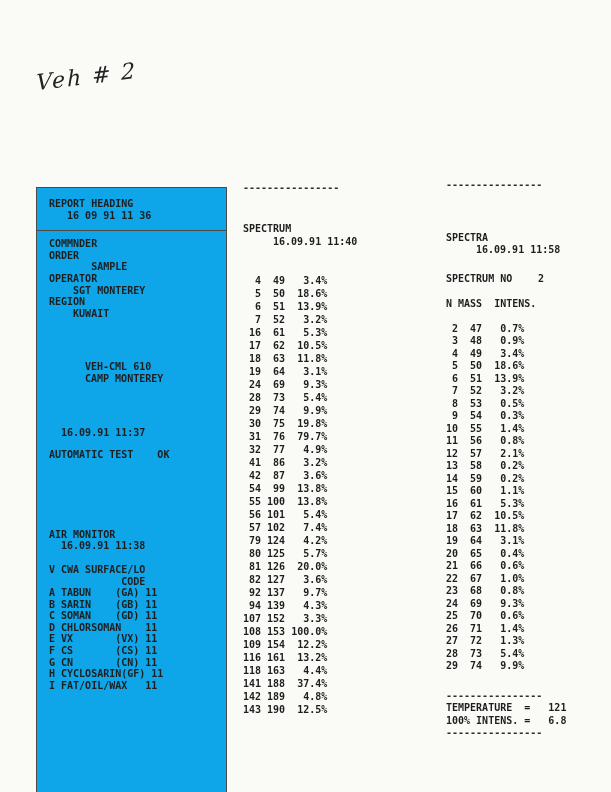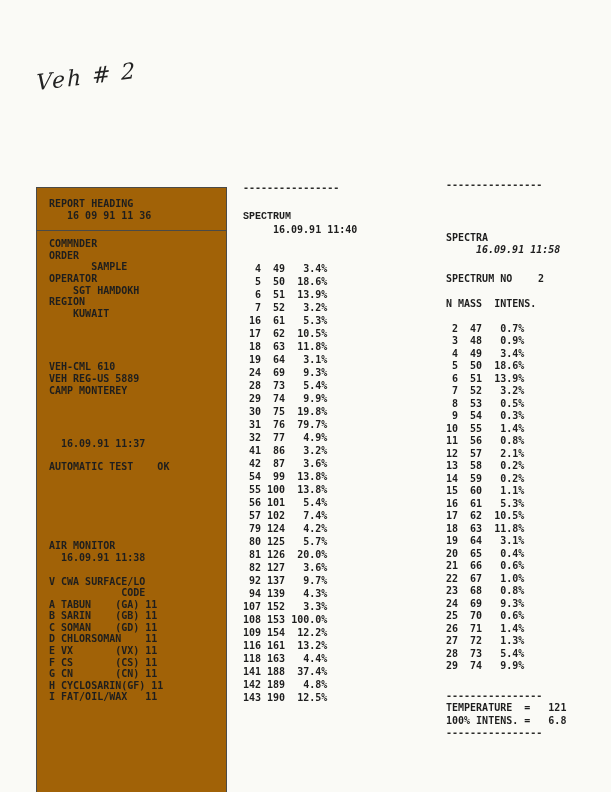--- a/index.html
+++ b/index.html
@@ -16,45 +16,45 @@
   .handwrite {
     position:absolute; left:36px; top:64px;
     font-family:"DejaVu Serif", serif; font-style:italic; font-weight:normal;
     font-size:22px; color:#222; letter-spacing:2px;
     transform:rotate(-7deg) skewX(-6deg);
   }
   
   .strip {
     position:absolute; left:36px; top:187px; width:191px; height:605px;
     border:1px solid #4a4a48; border-bottom:none;
-    background:#a16207; font-size:10px; line-height:11.6px;
+    background:#0ea5e9; font-size:10px; line-height:11.6px;
   }
   .strip-header { padding:10px 6px 9px 12px; border-bottom:1px solid #4a4a48; }
   .strip-body { padding:6px 4px 0 12px; }
   .blk-identity { margin-top:1px; }
-  .blk-vehicle  { margin-top:42px; }
+  .blk-vehicle  { margin-top:42px;margin-left:36px; }
   .blk-function { margin-top:42px; }
   .function-result { margin-top:11px; }
   .blk-air      { margin-top:68px; }
   .blk-surface  { margin-top:12px; }
   
   .spectrum {
     position:absolute; left:243px; top:181px; width:120px;
     font-size:10px; line-height:13px;
   }
-  .spectrum .title { margin-top:16px;font-family:Liberation Mono, monospace; }
+  .spectrum .title { margin-top:28px; }
   .spectrum .date  { padding-left:30px; }
   .spectrum .rows  { margin-top:26px; }
   
   .spectra {
     position:absolute; left:446px; top:179px; width:126px;
     font-size:10px; line-height:12.5px;
   }
   .spectra .title { margin-top:40px; }
-  .spectra .date  { padding-left:30px;font-style:italic; }
+  .spectra .date  { padding-left:30px; }
   .specno { margin-top:16px; display:flex; width:98px; justify-content:space-between; white-space:pre; }
   .colhead { margin-top:13px; }
   .spectra .rows { margin-top:12px; }
   .footer-div1 { margin-top:17px; }
   .divider { white-space:pre; color:#2c2c2a; }
 </style>
 </head>
 <body>
 
 <div class="page">
@@ -65,27 +65,26 @@
     <div class="strip-header">
         <div class="ln">REPORT HEADING</div>
         <div class="ln">   16 09 91 11 36</div>
       </div>
     <div class="strip-body">
       <div class="blk-identity">
           <div class="ln">COMMNDER</div>
           <div class="ln">ORDER</div>
           <div class="ln">       SAMPLE</div>
           <div class="ln">OPERATOR</div>
-          <div class="ln">    SGT HAMDOKH</div>
+          <div class="ln">    SGT MONTEREY</div>
           <div class="ln">REGION</div>
           <div class="ln">    KUWAIT</div>
         </div>
       <div class="blk-vehicle">
           <div class="ln">VEH-CML 610</div>
-          <div class="ln">VEH REG-US 5889</div>
           <div class="ln">CAMP MONTEREY</div>
         </div>
       <div class="blk-function">
           <div class="ln">  16.09.91 11:37</div>
         </div>
       <div class="function-result ln">AUTOMATIC TEST    OK</div>
       <div class="blk-air">
           <div class="ln">AIR MONITOR</div>
           <div class="ln">  16.09.91 11:38</div>
         </div>

